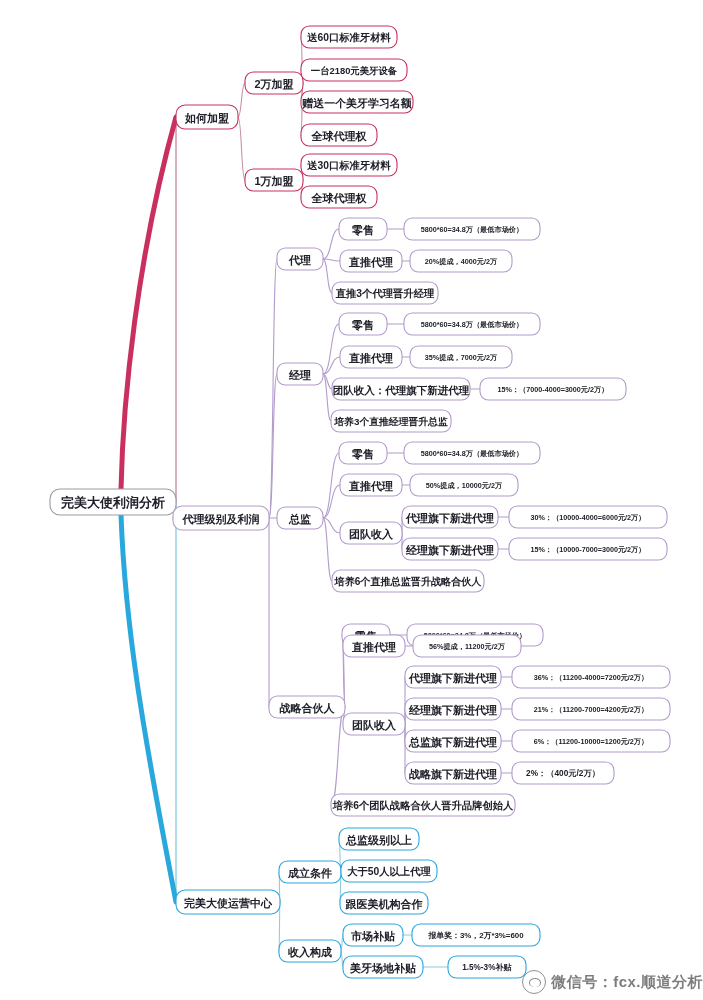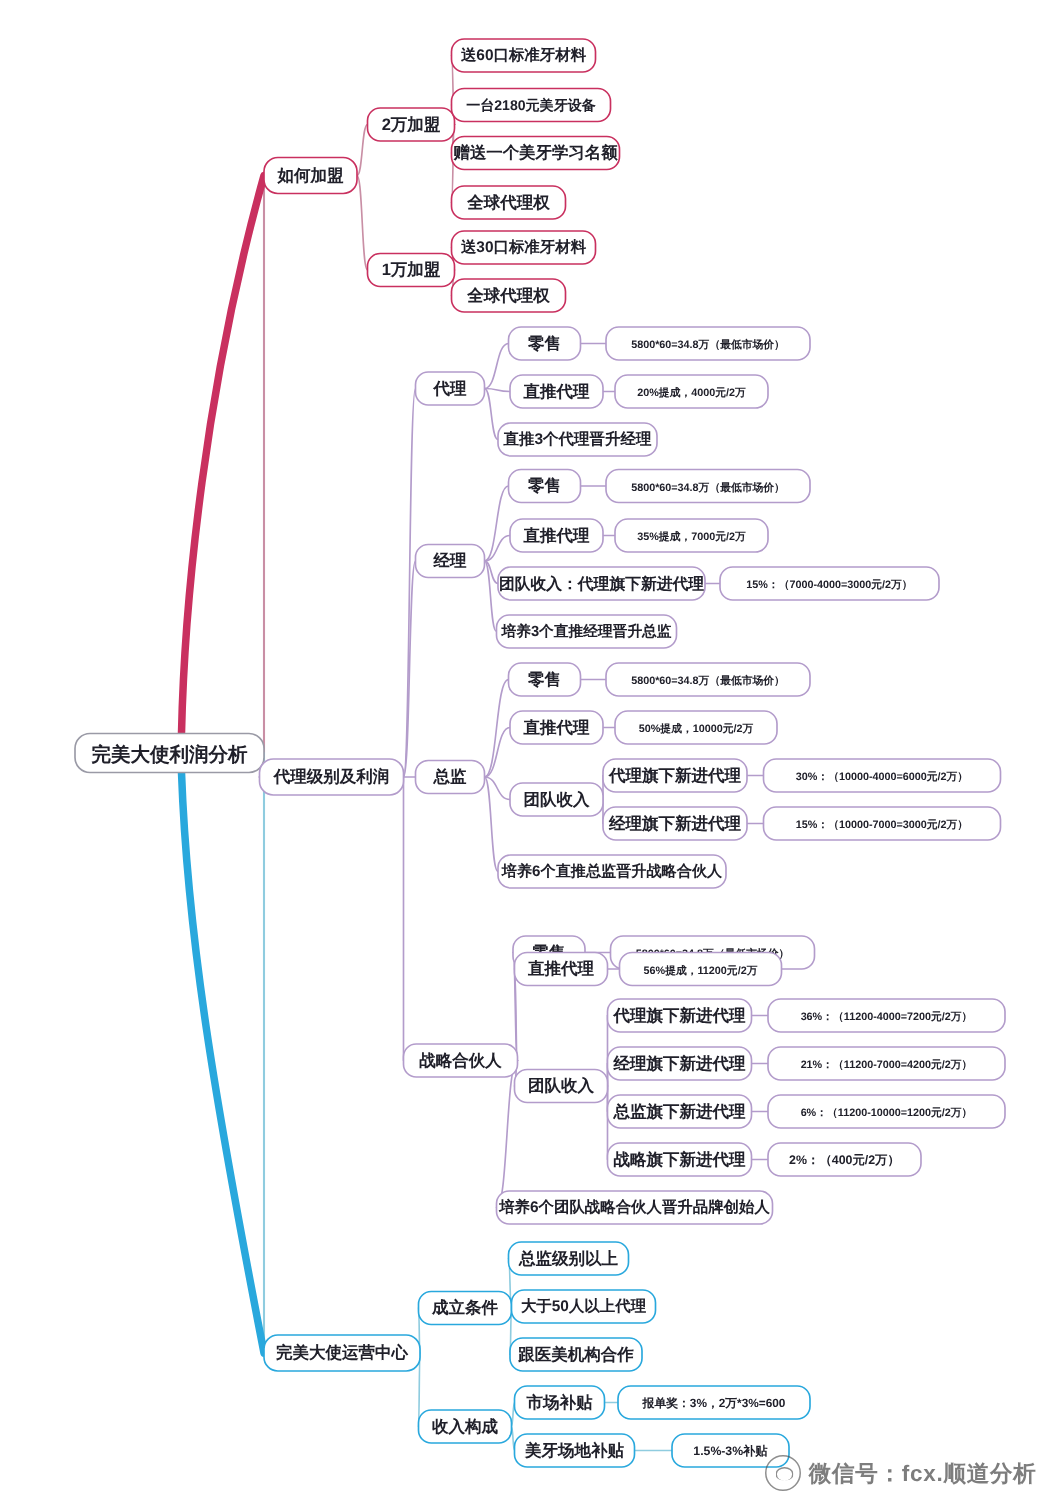--- a/index.html
+++ b/index.html
@@ -10,21 +10,21 @@
   }
   #mindmap{position:absolute;left:0;top:0;width:703px;height:1000px;}
   .node-rect{fill:#ffffff;stroke-width:1.1;}
   .node-label{
     font-family:"Liberation Sans","DejaVu Sans",sans-serif;
     fill:#20202a;dominant-baseline:central;text-anchor:middle;
     font-weight:700;
   }
   .link{fill:none;stroke-linecap:round;}
   .watermark{
-    position:absolute;right:12px;bottom:6px;
+    position:absolute;right:0;bottom:6px;
     display:flex;align-items:center;gap:5px;
     opacity:.62;
     text-align:center;
   }
   .wm-logo{
     width:24px;height:24px;border-radius:50%;
     border:1.5px solid #4a4a4a;box-sizing:border-box;
     position:relative;flex:0 0 auto;
   }
   .wm-logo:before{

